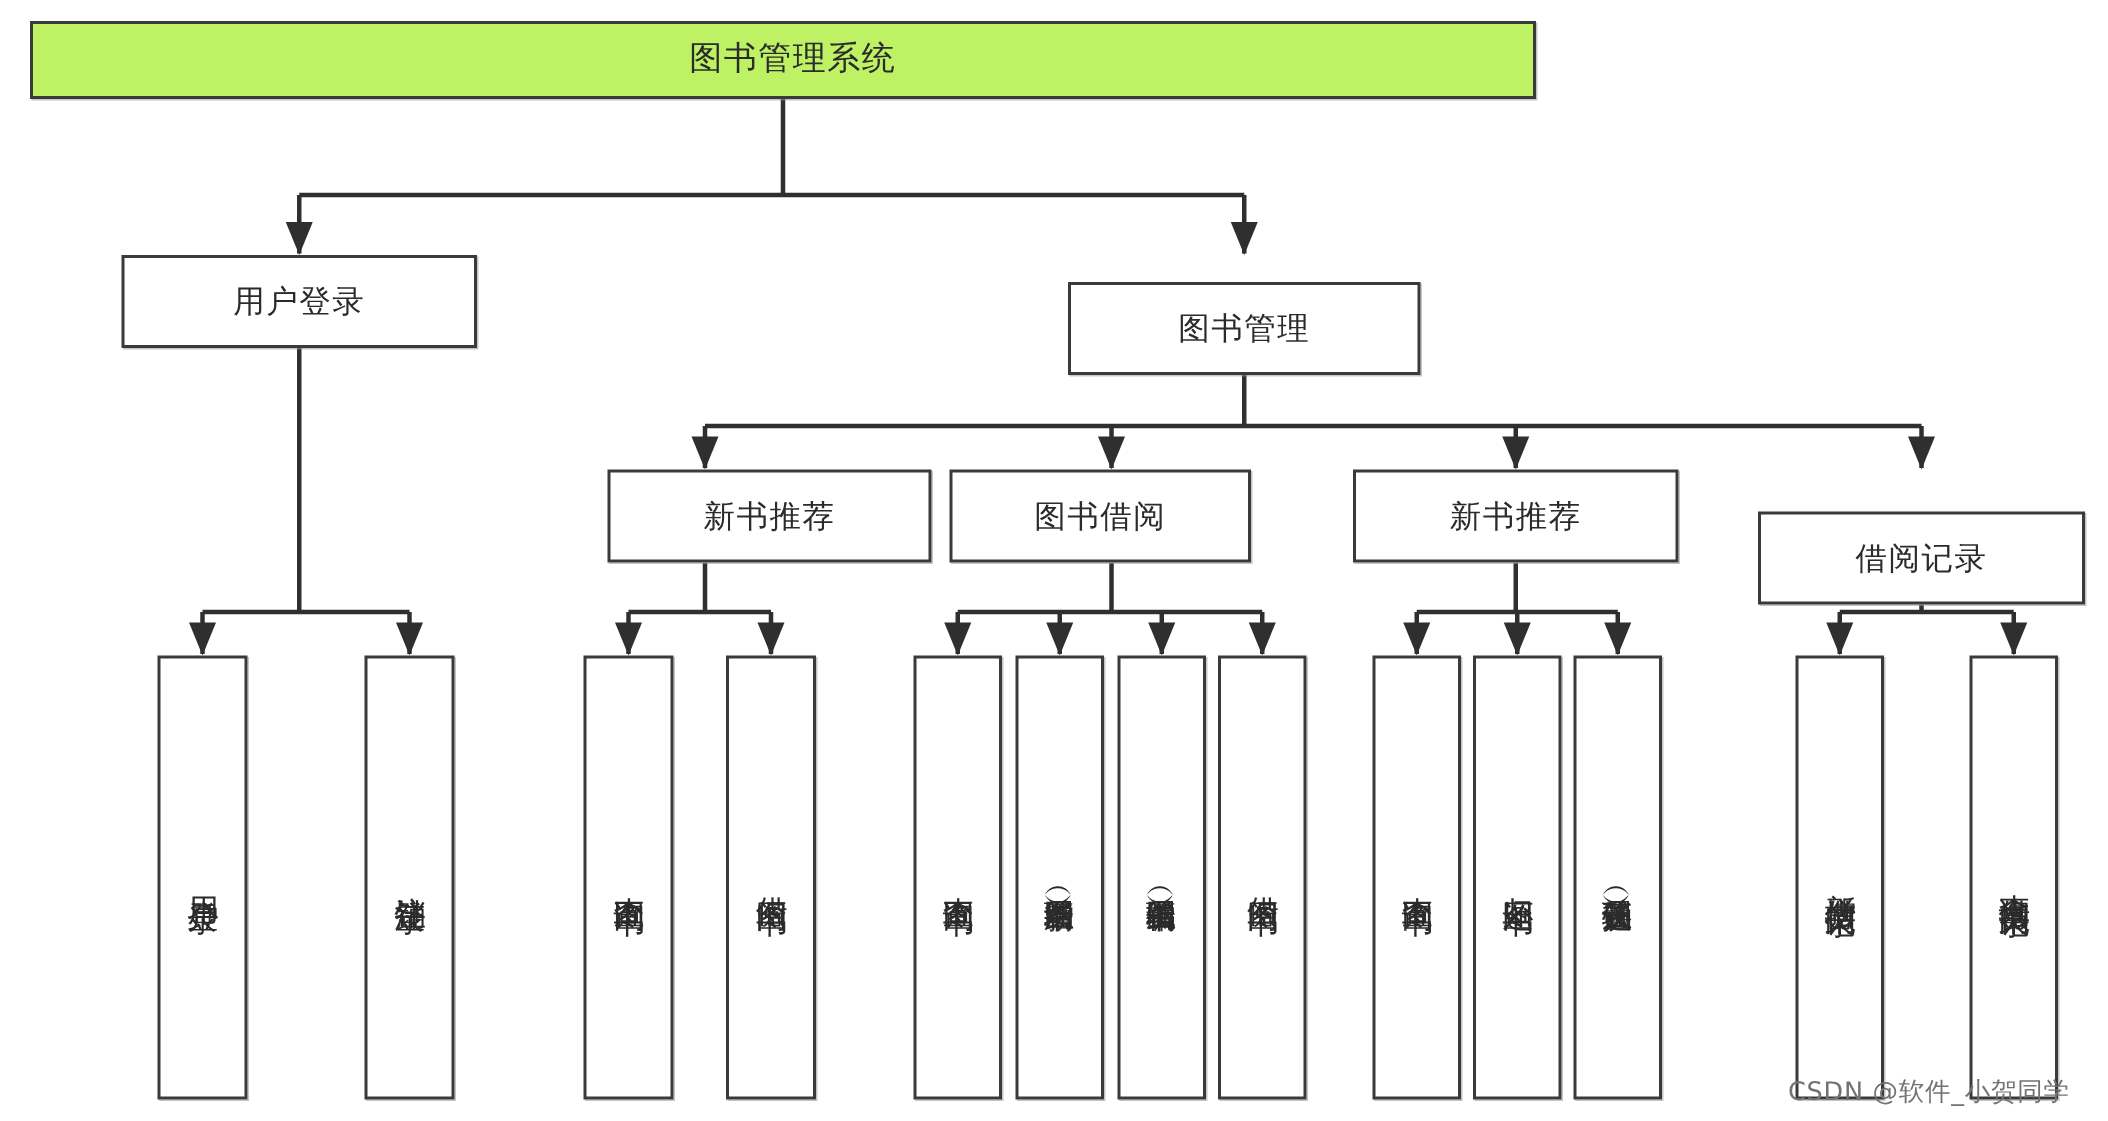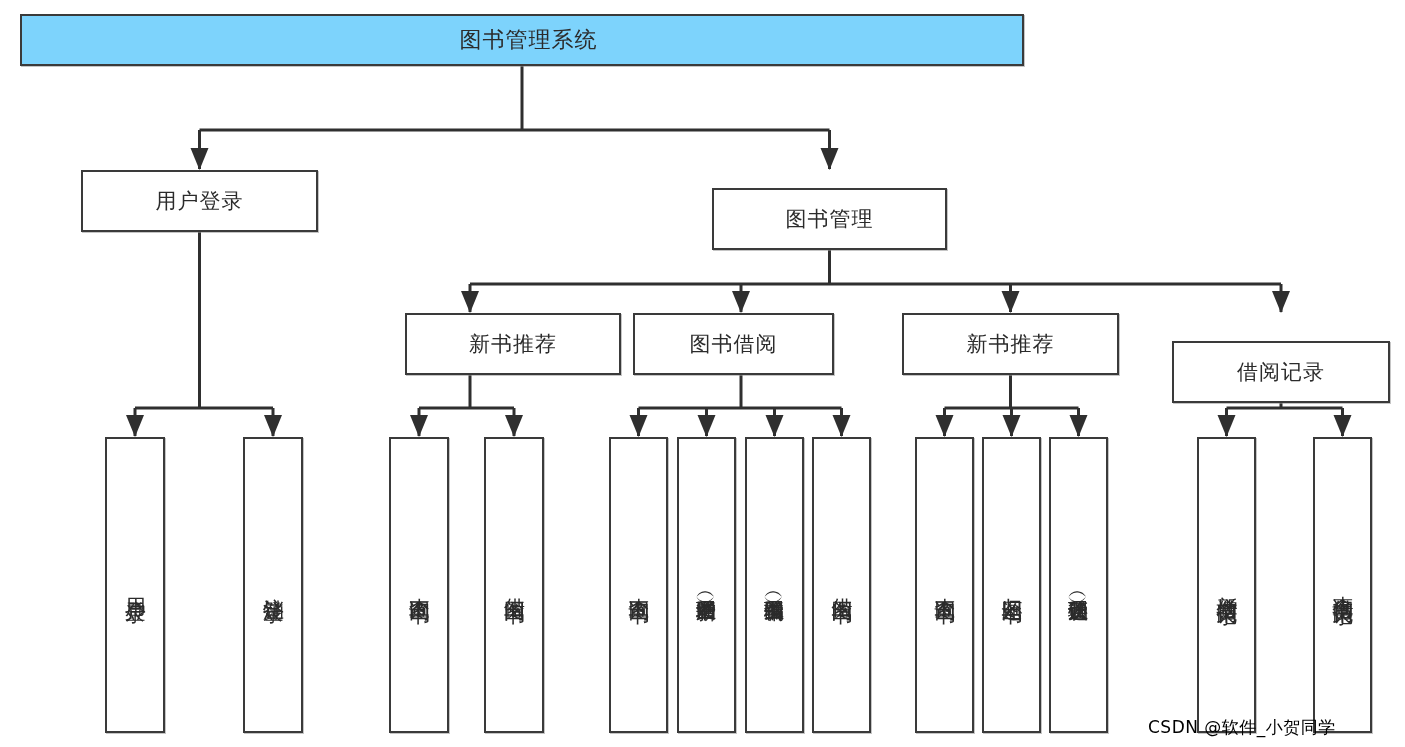--- a/index.html
+++ b/index.html
@@ -128,21 +128,21 @@
       <line x1="1078.5" y1="408" x2="1078.5" y2="436" stroke="#2f2f2f" stroke-width="3"></line>
       <polygon points="1069.5,415 1087.5,415 1078.5,437" fill="#2f2f2f"></polygon>
       <line x1="1281" y1="375" x2="1281" y2="408" stroke="#2f2f2f" stroke-width="3"></line>
       <line x1="1226.5" y1="408" x2="1342.5" y2="408" stroke="#2f2f2f" stroke-width="3"></line>
       <line x1="1226.5" y1="408" x2="1226.5" y2="436" stroke="#2f2f2f" stroke-width="3"></line>
       <polygon points="1217.5,415 1235.5,415 1226.5,437" fill="#2f2f2f"></polygon>
       <line x1="1342.5" y1="408" x2="1342.5" y2="436" stroke="#2f2f2f" stroke-width="3"></line>
       <polygon points="1333.5,415 1351.5,415 1342.5,437" fill="#2f2f2f"></polygon>
     </svg>
   <div id="nodes">
-      <div class="node horiz root" style="left: 20px; top: 14px; width: 1004px; height: 52px; border-color: rgb(58, 58, 58); background: #7dd3fc; padding-left: 13px;">
+      <div class="node horiz root" style="left: 20px; top: 14px; width: 1004px; height: 52px; border-color: rgb(58, 58, 58); background: #bef264; padding-left: 13px;">
         <span class="label">图书管理系统</span>
       </div>
       <div class="node horiz" style="left: 81px; top: 170px; width: 237px; height: 62px; border-color: rgb(58, 58, 58); background: rgb(255, 255, 255);">
         <span class="label">用户登录</span>
       </div>
       <div class="node horiz" style="left: 712px; top: 188px; width: 235px; height: 62px; border-color: rgb(58, 58, 58); background: rgb(255, 255, 255);">
         <span class="label">图书管理</span>
       </div>
       <div class="node horiz" style="left: 362px; top: 313px; width: 216px; height: 62px; border-color: rgb(58, 58, 58); background: rgb(255, 255, 255); margin-left: 43px;">
         <span class="label">新书推荐</span>
@@ -189,14 +189,14 @@
       <div class="node vert tight" style="left: 1049px; top: 437px; width: 59px; height: 296px; border-color: rgb(58, 58, 58); background: rgb(255, 255, 255);">
         <span class="label">确认归还（管理员）</span>
       </div>
       <div class="node vert" style="left: 1197px; top: 437px; width: 59px; height: 296px; border-color: rgb(58, 58, 58); background: rgb(255, 255, 255);">
         <span class="label">新增借阅记录</span>
       </div>
       <div class="node vert" style="left: 1313px; top: 437px; width: 59px; height: 296px; border-color: rgb(58, 58, 58); background: rgb(255, 255, 255);">
         <span class="label">查询借阅记录</span>
       </div>
     </div>
-  <div class="watermark" style="left: 1148px; top: 716px; color: #000000;">CSDN @软件_小贺同学</div>
+  <div class="watermark" style="left: 1192px; top: 716px; color: #737373;">CSDN @软件_小贺同学</div>
 </div>
 
 </body></html>

